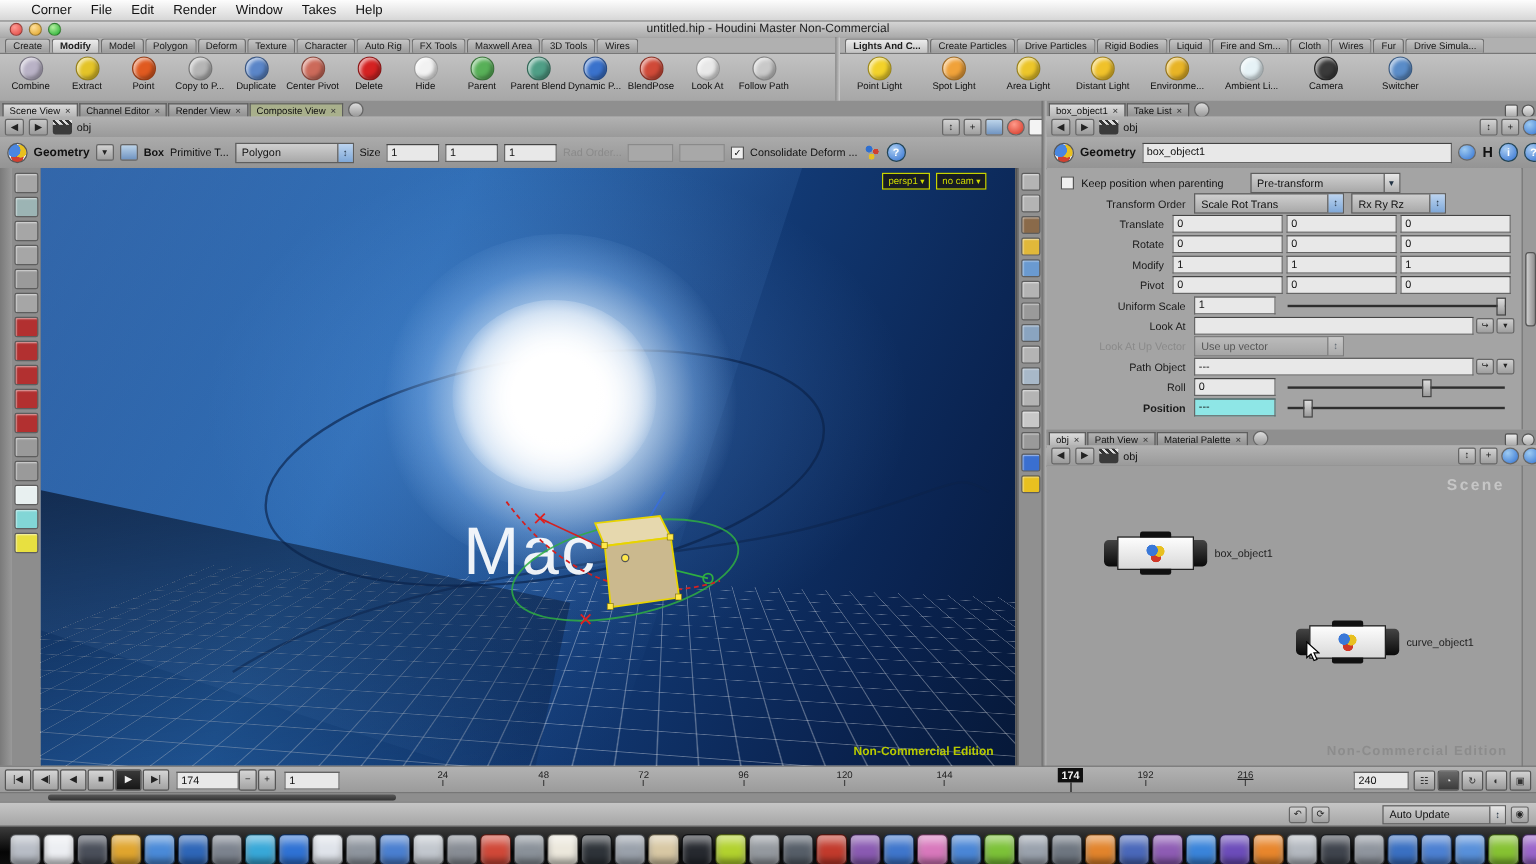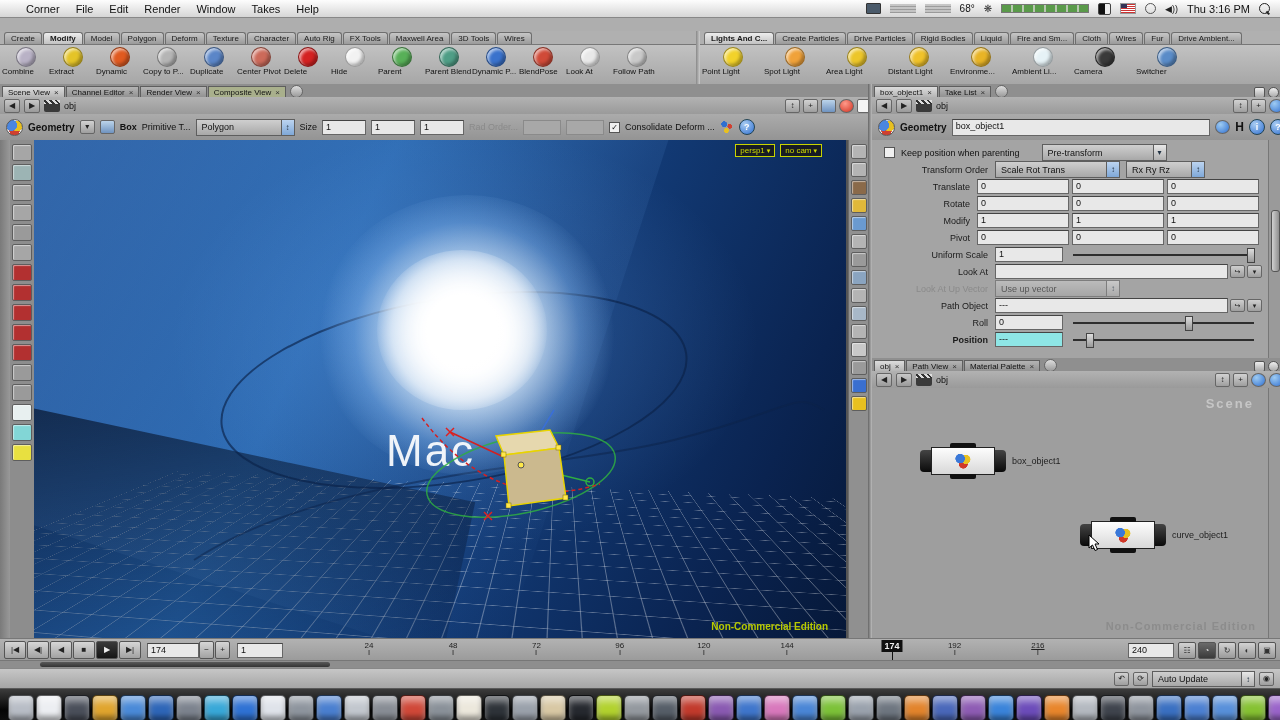--- a/index.html
+++ b/index.html
@@ -27,21 +27,21 @@
   .tl.g{background:radial-gradient(circle at 35% 30%,#b4f0a0,#1aab29);}
   #wtitle{position:absolute;left:0;right:0;text-align:center;font-size:10px;color:#222;}
   
   #shelfL{top:31px;left:0;width:696px;height:53px;background:#b0b0b0;}
   #shelfR{top:31px;left:700px;width:580px;height:53px;background:#b0b0b0;}
   .shelf-tabs{display:flex;gap:1px;padding:1px 2px 0 4px;height:12px;align-items:flex-end;}
   .stab{font-size:8px;padding:0 6px;background:linear-gradient(#c6c6c6,#9a9a9a);border:1px solid #6e6e6e;border-bottom:0;border-radius:3px 3px 0 0;white-space:nowrap;color:#1a1a1a;line-height:11px;}
   .stab.active{background:linear-gradient(#ededed,#c2c2c2);font-weight:bold;}
   .tabplus{width:11px;height:11px;border-radius:50%;background:linear-gradient(#ddd,#999);border:1px solid #666;margin-left:3px;}
   .shelf-tools{display:flex;padding:1px 2px;border-top:1px solid #777;background:linear-gradient(#c2c2c2,#a6a6a6);height:38px;}
-  .tool{width:47px;text-align:left;}
+  .tool{width:47px;text-align:center;}
   .tool.w{width:62px;}
   .ticon{width:18px;height:18px;border-radius:50%;margin:1px auto 0;border:1px solid rgba(0,0,0,.35);box-shadow:inset 2px 2px 3px rgba(255,255,255,.6),inset -2px -2px 3px rgba(0,0,0,.3);}
   .tlabel{font-size:8px;color:#111;white-space:nowrap;overflow:hidden;text-overflow:ellipsis;}
   .shelf-sep{left:696px;top:31px;width:4px;height:53px;background:linear-gradient(90deg,#888,#ccc);}
   
   .tabbar{height:13px;background:#8f8f8f;border-bottom:1px solid #6a6a6a;display:flex;align-items:flex-end;gap:1px;padding:1px 2px 0 2px;}
   .ptab{display:flex;align-items:center;gap:4px;font-size:8px;line-height:11px;padding:0 5px;background:linear-gradient(#b4b4b4,#8e8e8e);border:1px solid #5e5e5e;border-bottom:0;color:#111;white-space:nowrap;}
   .ptab.active{background:linear-gradient(#dcdcdc,#b2b2b2);}
   .ptab .x{font-size:8px;color:#333;}
   .winbtns{margin-left:auto;display:flex;gap:3px;align-items:center;padding-right:3px;}
@@ -91,21 +91,21 @@
   .band{position:absolute;left:-10%;top:-30%;width:80%;height:120%;background:linear-gradient(115deg,rgba(90,150,220,.45),rgba(30,80,150,0));transform:rotate(18deg);}
   .darkcorner{position:absolute;left:-20%;bottom:-40%;width:70%;height:80%;background:linear-gradient(160deg,rgba(4,12,30,.7),transparent 70%);transform:rotate(12deg);}
   .grid3d{position:absolute;left:-18%;top:26%;width:150%;height:130%;
     background:repeating-linear-gradient(0deg,rgba(255,255,255,.45) 0 1px,transparent 1px 30px),
                repeating-linear-gradient(90deg,rgba(255,255,255,.45) 0 1px,transparent 1px 30px);
     transform:perspective(430px) rotateX(57deg) rotateZ(7deg);opacity:.75;}
   .glow{position:absolute;left:283px;top:55px;width:300px;height:280px;border-radius:50%;
     background:radial-gradient(circle,rgba(255,255,255,.98) 0 18%,rgba(220,238,255,.75) 35%,rgba(150,200,255,.35) 55%,transparent 72%);}
   .glow2{position:absolute;left:343px;top:110px;width:170px;height:160px;border-radius:50%;
     background:radial-gradient(circle,#fff 0 30%,rgba(255,255,255,.5) 60%,transparent 75%);}
-  #mactext{position:absolute;left:352px;top:286px;font-size:44px;color:rgba(255,255,255,.92);letter-spacing:2px;}
+  #mactext{position:absolute;left:352px;top:286px;font-size:56px;color:rgba(255,255,255,.92);letter-spacing:2px;}
   .vplabels{position:absolute;top:4px;right:24px;display:flex;gap:5px;}
   .vplabel{background:rgba(25,25,25,.85);border:1px solid #c8d400;color:#d2dc00;font-size:8px;padding:0 4px;line-height:11px;}
   .vplabel:after{content:" ▾";font-size:7px;}
   #vpwm{position:absolute;right:18px;bottom:6px;color:#b8ca00;font-size:10px;font-weight:bold;}
   
   #params{top:140px;left:872px;width:396px;height:218px;background:#a4a4a4;font-size:9px;padding-top:3px;}
   .prow{display:flex;align-items:center;height:15px;margin:2px 6px 2px 8px;}
   .plabel{width:108px;text-align:right;padding-right:7px;color:#1a1a1a;white-space:nowrap;}
   .plabel.dis{color:#8a8a8a;}
   .tfld{width:84px;margin-right:3px;flex:none;}
@@ -166,36 +166,28 @@
     <span style="font-size:12px;"></span>
     <div style="display:flex;gap:16px;">
       <span class="mi">Corner</span>
         <span class="mi">File</span>
         <span class="mi">Edit</span>
         <span class="mi">Render</span>
         <span class="mi">Window</span>
         <span class="mi">Takes</span>
         <span class="mi">Help</span>
     </div>
-    <div class="mright">
-      <span class="disp-ic"></span>
-      <span class="tinytxt"></span>
-      <span class="tinytxt"></span>
-      <span>68°</span>
-      <span style="font-size:10px;color:#333;">❋</span>
-      <span class="meter"></span>
-      <span class="bwsq"></span>
-      <span class="flag"></span>
-      <span class="oring"></span>
-      <span style="font-size:9px;color:#222;">◀))</span>
-      <span style="font-size:11px;">Thu 3:16 PM</span>
-      <span class="spot"></span>
-    </div>
-  </div>
-
+  </div>
+
+  <div id="titlebar" class="abs">
+    <span class="tl r"></span>
+    <span class="tl y"></span>
+    <span class="tl g"></span>
+    <span id="wtitle">untitled.hip - Houdini Master Non-Commercial</span>
+  </div>
 
   <div id="shelfL" class="abs">
     <div class="shelf-tabs">
       <span class="stab">Create</span>
         <span class="stab active">Modify</span>
         <span class="stab">Model</span>
         <span class="stab">Polygon</span>
         <span class="stab">Deform</span>
         <span class="stab">Texture</span>
         <span class="stab">Character</span>
@@ -212,21 +204,21 @@
           <div class="tlabel">Combine</div>
         </div>
 
         <div class="tool">
           <div class="ticon" style="background: rgb(228, 196, 40);"></div>
           <div class="tlabel">Extract</div>
         </div>
 
         <div class="tool">
           <div class="ticon" style="background: rgb(224, 90, 32);"></div>
-          <div class="tlabel">Dynamic</div>
+          <div class="tlabel">Point</div>
         </div>
 
         <div class="tool">
           <div class="ticon" style="background: rgb(181, 181, 181);"></div>
           <div class="tlabel">Copy to P...</div>
         </div>
 
         <div class="tool">
           <div class="ticon" style="background: rgb(91, 134, 200);"></div>
           <div class="tlabel">Duplicate</div>
@@ -285,21 +277,21 @@
     <div class="shelf-tabs">
       <span class="stab active">Lights And C...</span>
         <span class="stab">Create Particles</span>
         <span class="stab">Drive Particles</span>
         <span class="stab">Rigid Bodies</span>
         <span class="stab">Liquid</span>
         <span class="stab">Fire and Sm...</span>
         <span class="stab">Cloth</span>
         <span class="stab">Wires</span>
         <span class="stab">Fur</span>
-        <span class="stab">Drive Ambient...</span>
+        <span class="stab">Drive Simula...</span>
     </div>
     <div class="shelf-tools">
 
         <div class="tool w">
           <div class="ticon" style="background: rgb(242, 210, 42);"></div>
           <div class="tlabel">Point Light</div>
         </div>
 
         <div class="tool w">
           <div class="ticon" style="background: rgb(240, 162, 58);"></div>
@@ -732,21 +724,21 @@
     </div>
   </div>
   <div id="scrollrow" class="abs">
       <span class="handle"></span>
     </div>
 
   <div id="statusbar" class="abs">
     <div class="rtools">
       <span class="sbtn">↶</span>
       <span class="sbtn">⟳</span>
-      <div class="dd" style="width:96px;height:14px;">
+      <div class="dd" style="width:96px;height:14px;margin-left:40px;">
         <span>Auto Update</span>
         <span class="ddb">↕</span>
       </div>
       <span class="sbtn">◉</span>
     </div>
   </div>
 
   <div id="dock" class="abs">
     <div style="display:flex;gap:2px;align-items:flex-end;">
       <span class="dicon" style="background: rgb(184, 189, 198);"></span>

